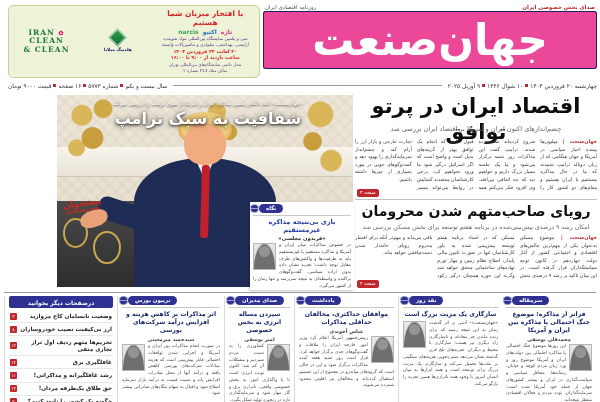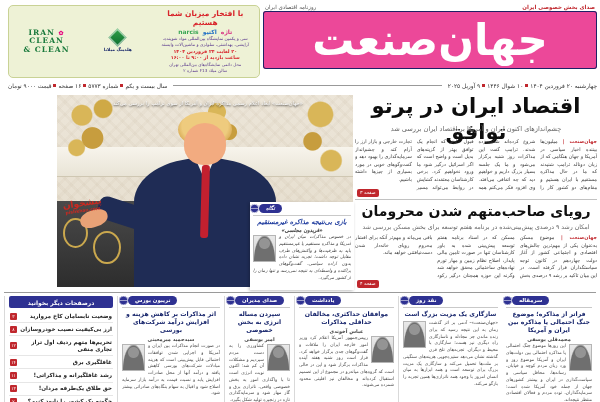--- a/index.html
+++ b/index.html
@@ -108,21 +108,21 @@
   .badge{position:absolute;background:#c0272d;color:#fff;font-size:4.6px;
          padding:1px 3px;border-radius:2px;line-height:1.2;}
   .badge1{top:94px;left:2px;} .badge2{top:185px;left:2px;}
   .h2{position:absolute;top:108px;left:0;right:0;text-align:center;
       font-size:14px;font-weight:bold;color:#101010;}
   .h2sub{position:absolute;top:128px;left:0;right:0;text-align:center;font-size:6.2px;color:#666;}
   .body2{top:139px;height:52px;column-count:3;}
 
   
   .negah{position:absolute;left:250px;top:202px;width:104px;height:88px;background:#fff;
-         box-shadow:-1px 1px 3px rgba(0,0,0,.25);padding:2px 3px;box-sizing:border-box;font-style:italic;}
+         box-shadow:-1px 1px 3px rgba(0,0,0,.25);padding:2px 3px;box-sizing:border-box;}
   .sec-head{display:flex;align-items:center;justify-content:flex-end;gap:0;
             border-bottom:1px solid #c9c9c9;padding-bottom:2px;margin-bottom:2px;}
   .pill{background:#2e3192;color:#fff;font-size:5.4px;font-weight:bold;
         padding:1.5px 7px 2px;border-radius:7px;line-height:1;white-space:nowrap;}
   .globe{margin-left:-3px;z-index:1;flex:none;}
   .negah-head{color:#2440a0;font-weight:bold;font-size:6.6px;text-align:center;margin:1px 0;}
   .negah-author{font-size:5.2px;font-weight:bold;text-align:center;color:#333;margin-bottom:1px;}
   .smallbody{font-size:4.5px;line-height:1.5;text-align:justify;color:#444;overflow:hidden;}
   .portrait{width:21px;height:25px;border:1px solid #b5b5b5;background:
       radial-gradient(circle at 50% 30%,#949494 0 5px,transparent 6px),
@@ -213,20 +213,21 @@
     <div class="trump">
       <div class="sleeve"></div>
       <div class="hand"></div>
       <div class="suit"></div>
       <div class="shirt"></div>
       <div class="tie"></div>
       <div class="hair"></div>
       <div class="face"></div>
     </div>
     <div class="kicker">«جهان‌صنعت» ابعاد اعلام رسمی مذاکره ایران و آمریکا از سوی ترامپ را بررسی می‌کند</div>
+    <div class="overlay-head">شفافیت به سبک ترامپ</div>
     <div class="watermark">
       <span>پیشخوان</span>
       <small>pishkhan.com</small>
     </div>
   </div>
 
   <div class="rightcol">
     <div class="main-headline">اقتصاد ایران در پرتو توافق</div>
     <div class="main-sub">چشم‌اندازهای اکنون ایران و آمریکا بر اقتصاد ایران بررسی شد</div>
     <div class="artbody body1">

